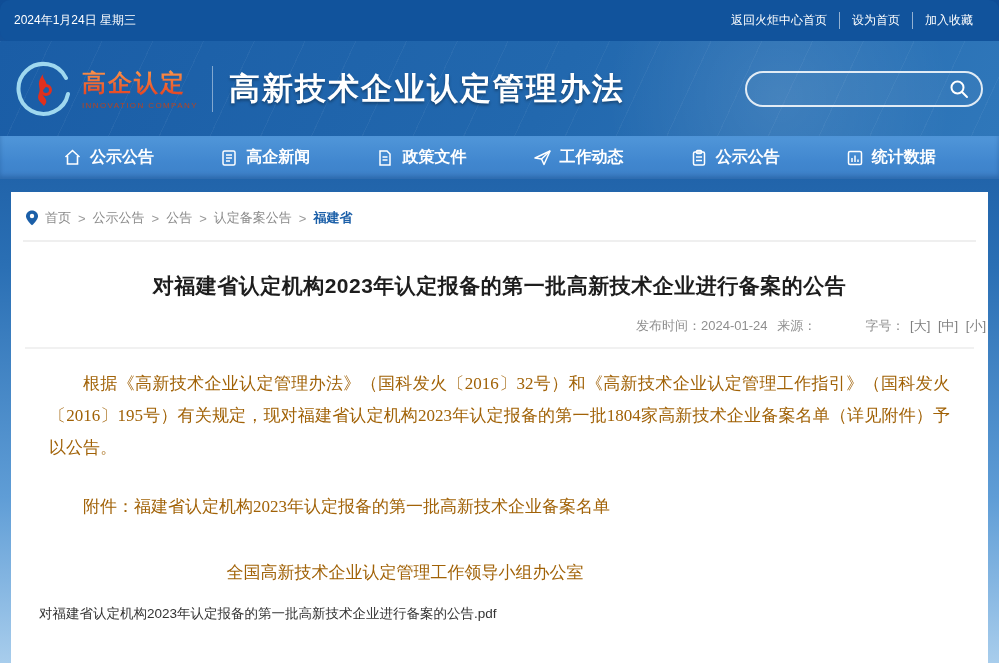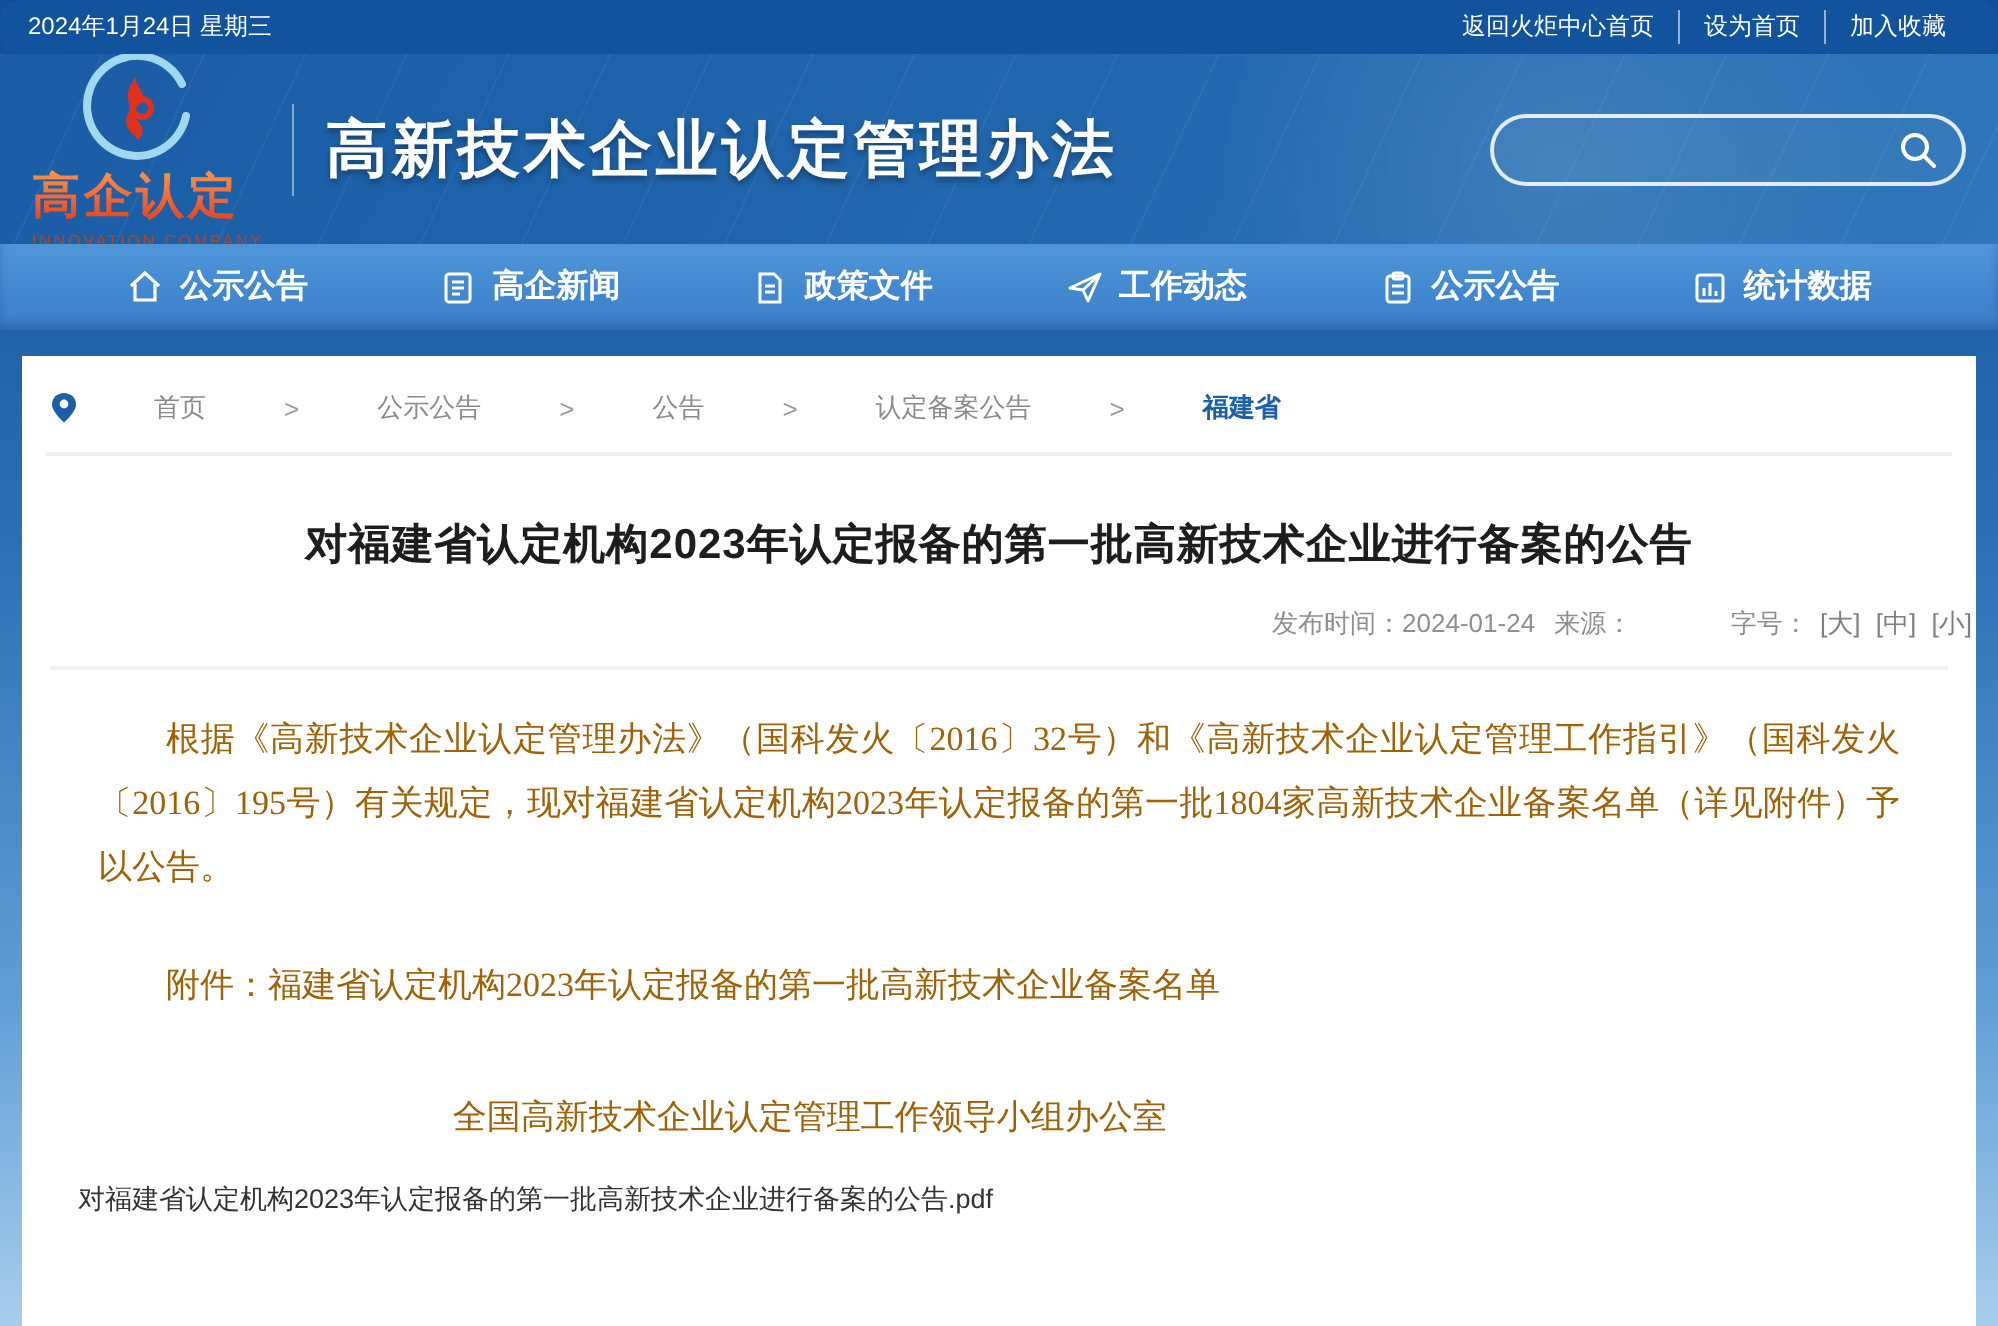--- a/index.html
+++ b/index.html
@@ -4,21 +4,21 @@
 <style>
   * { margin: 0; padding: 0; box-sizing: border-box; }
   html, body { width: 999px; height: 663px; overflow: hidden; }
   body {
     font-family: "Liberation Sans", "DejaVu Sans", sans-serif;
     background: linear-gradient(180deg, #0f4d96 0%, #2a6fb4 40%, #5f9dd6 75%, #a8cdec 100%);
   }
 
   
   .topbar {
-    height: 27px;
+    height: 41px;
     background: #11539c;
     display: flex; align-items: center; justify-content: space-between;
     padding: 0 14px;
     color: #ffffff; font-size: 12px; border-radius: 10px;
   }
   .topbar-links { display: flex; align-items: flex-end; }
   .topbar-links a {
     color: #ffffff; text-decoration: none; padding: 0 12px; cursor: pointer;
     border-left: 1px solid rgba(255,255,255,0.55);
   }
@@ -34,21 +34,21 @@
     overflow: hidden;
   }
   .header::before {
     content: "";
     position: absolute; inset: 0;
     background:
       radial-gradient(circle at 78% 60%, rgba(255,255,255,0.10) 0%, rgba(255,255,255,0.0) 22%),
       repeating-linear-gradient(115deg, rgba(255,255,255,0.045) 0 1px, transparent 1px 46px);
     pointer-events: none;
   }
-  .logo { display: flex; align-items: center; cursor: pointer; position: relative; z-index: 1; flex-direction: column; }
+  .logo { display: flex; align-items: center; cursor: pointer; position: relative; z-index: 1; }
   .logo-mark { width: 58px; height: 58px; margin-right: 8px; }
   .logo-text .cn {
     font-family: "Liberation Serif", serif;
     font-size: 24px; font-weight: bold; letter-spacing: 2px;
     background: linear-gradient(180deg, #ff9d4d, #e03a1e);
     -webkit-background-clip: text; background-clip: text; color: transparent;
   }
   .logo-text .en {
     font-size: 8px; letter-spacing: 1.4px; color: #b8441f; margin-top: 2px;
   }
@@ -97,21 +97,21 @@
   
   .content {
     background: #ffffff;
     margin: 13px 11px 0 11px;
     min-height: 600px;
     padding-bottom: 40px;
   }
   .breadcrumb {
     display: flex; align-items: center;
     padding: 17px 14px 13px 14px;
-    font-size: 13px; color: #8a8a8a; gap: 32px;
+    font-size: 13px; color: #8a8a8a;
   }
   .breadcrumb .pin { margin-right: 6px; display: flex; }
   .breadcrumb a { color: #8a8a8a; text-decoration: none; cursor: pointer; }
   .breadcrumb .sep { margin: 0 7px; color: #9a9a9a; }
   .breadcrumb .current { color: #1b5fa8; font-weight: bold; }
   .crumb-divider { height: 2px; background: #efefef; margin: 0 12px; }
 
   .article-title {
     text-align: center;
     font-size: 21px; font-weight: bold; color: #1d1d1d;

